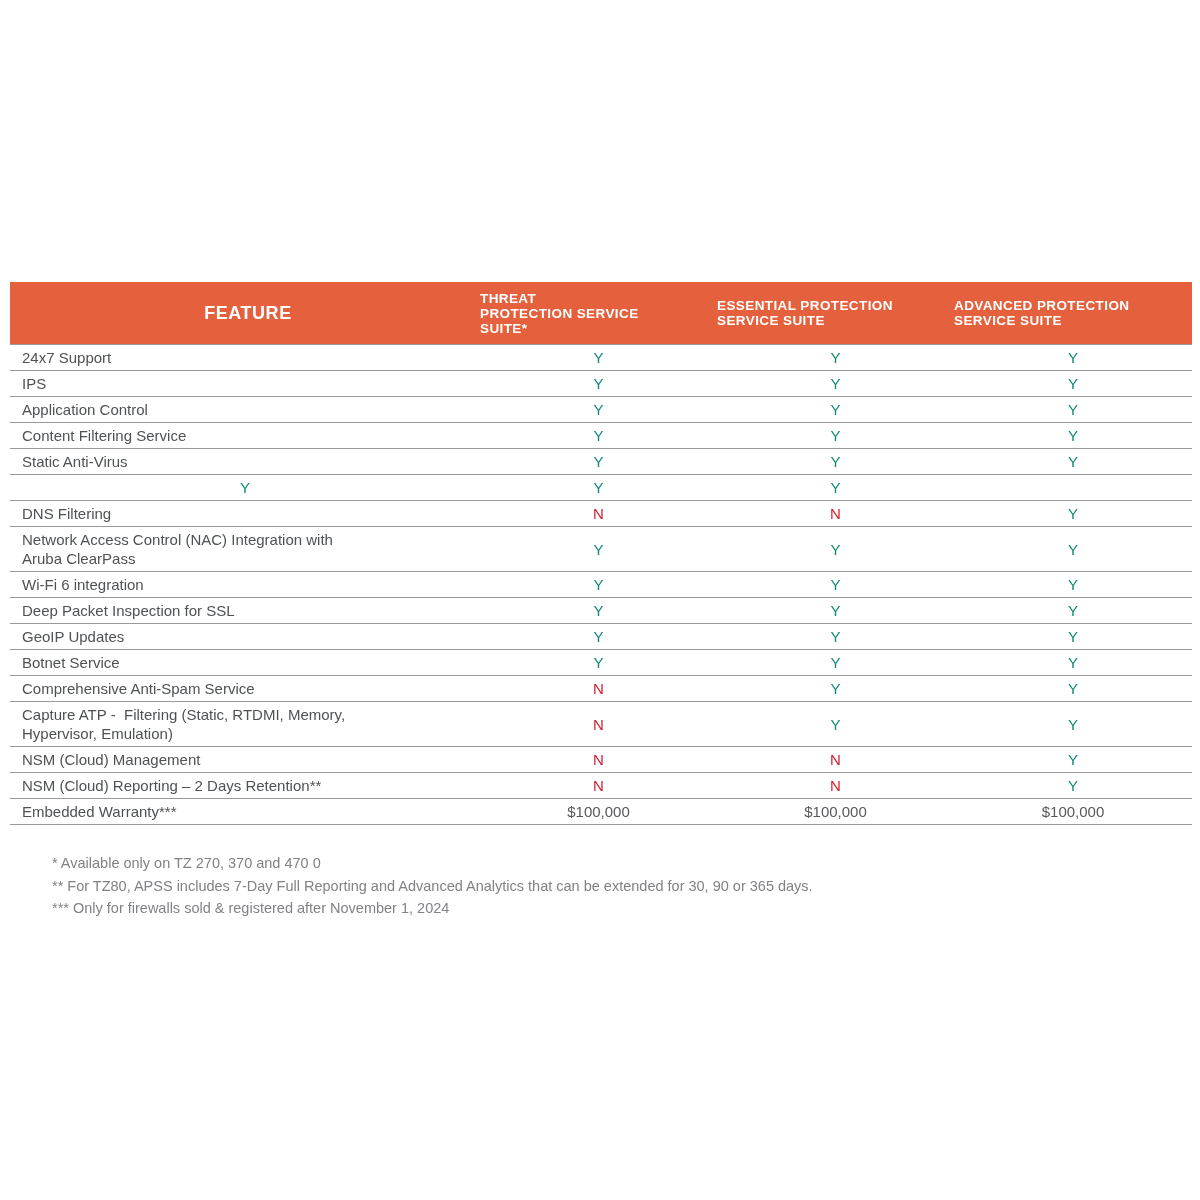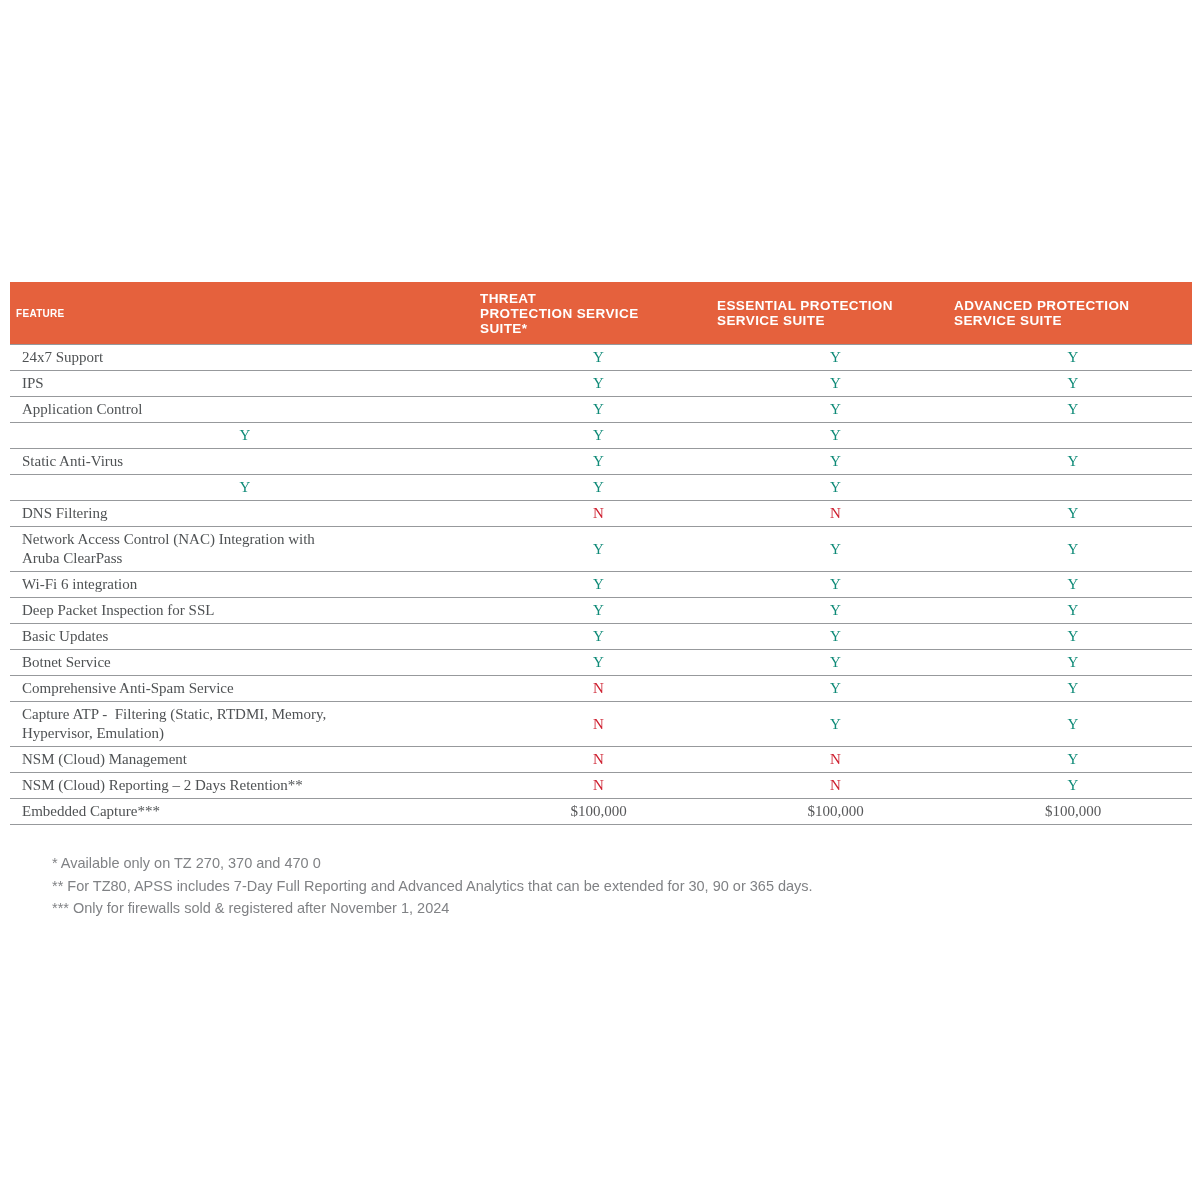--- a/index.html
+++ b/index.html
@@ -29,30 +29,29 @@
     color:var(--header-text);
     min-height:62px;
     align-items:center;
   }
   .hcell{
     font-size:13.5px;font-weight:bold;letter-spacing:.03em;
     line-height:15px;white-space:pre-line;
     text-transform:uppercase;
   }
   .hcell-feature{
-    text-align:left;padding-left:6px;font-size:10px;
+    text-align:center;padding-left:6px;font-size:18px;
   }
   .tbody{border-top:1px solid var(--row-border);}
   .trow{
     display:grid;
     grid-template-columns:470px 237px 237px 238px;
     align-items:center;
     border-bottom:1px solid var(--row-border);
     min-height:26px;
-    font-family:Liberation Serif, serif;
   }
   .cell-feature{
     color:var(--feature-text);
     font-size:15px;line-height:19px;
     padding:3px 6px 3px 12px;
     white-space:pre-wrap;
   }
   .cell-value{
     text-align:center;font-size:15px;line-height:19px;padding:3px 0;
   }
@@ -97,20 +96,21 @@
   </div>
 
   <div class="trow">
     <div class="cell-feature">Application Control</div>
     <div class="cell-value val-yes">Y</div>
     <div class="cell-value val-yes">Y</div>
     <div class="cell-value val-yes">Y</div>
   </div>
 
   <div class="trow">
+    <div class="cell-feature">Content Filtering Service</div>
     <div class="cell-value val-yes">Y</div>
     <div class="cell-value val-yes">Y</div>
     <div class="cell-value val-yes">Y</div>
   </div>
 
   <div class="trow">
     <div class="cell-feature">Static Anti-Virus</div>
     <div class="cell-value val-yes">Y</div>
     <div class="cell-value val-yes">Y</div>
     <div class="cell-value val-yes">Y</div>
@@ -145,21 +145,21 @@
   </div>
 
   <div class="trow">
     <div class="cell-feature">Deep Packet Inspection for SSL</div>
     <div class="cell-value val-yes">Y</div>
     <div class="cell-value val-yes">Y</div>
     <div class="cell-value val-yes">Y</div>
   </div>
 
   <div class="trow">
-    <div class="cell-feature">Basic Updates</div>
+    <div class="cell-feature">GeoIP Updates</div>
     <div class="cell-value val-yes">Y</div>
     <div class="cell-value val-yes">Y</div>
     <div class="cell-value val-yes">Y</div>
   </div>
 
   <div class="trow">
     <div class="cell-feature">Botnet Service</div>
     <div class="cell-value val-yes">Y</div>
     <div class="cell-value val-yes">Y</div>
     <div class="cell-value val-yes">Y</div>
@@ -188,21 +188,21 @@
   </div>
 
   <div class="trow">
     <div class="cell-feature">NSM (Cloud) Reporting – 2 Days Retention**</div>
     <div class="cell-value val-no">N</div>
     <div class="cell-value val-no">N</div>
     <div class="cell-value val-yes">Y</div>
   </div>
 
   <div class="trow">
-    <div class="cell-feature">Embedded Capture***</div>
+    <div class="cell-feature">Embedded Warranty***</div>
     <div class="cell-value val-neutral">$100,000</div>
     <div class="cell-value val-neutral">$100,000</div>
     <div class="cell-value val-neutral">$100,000</div>
   </div>
 </div>
 </div>
 
 <div class="footnotes">
   <p>* Available only on TZ 270, 370 and 470 0</p>
   <p>** For TZ80, APSS includes 7-Day Full Reporting and Advanced Analytics that can be extended for 30, 90 or 365 days.</p>

